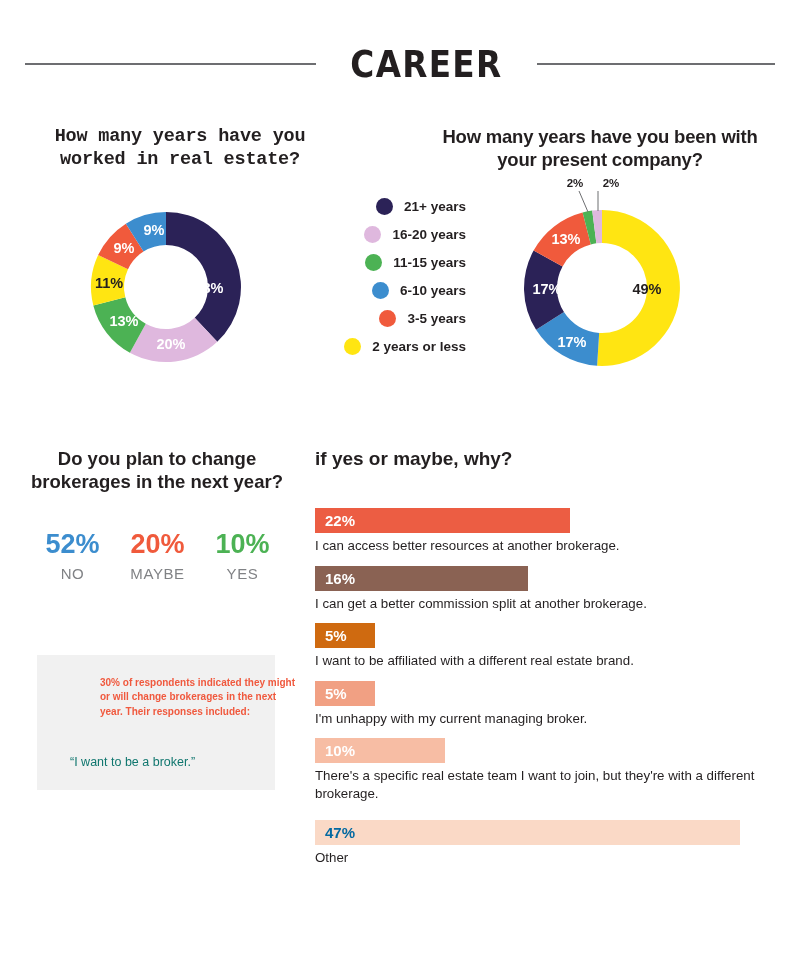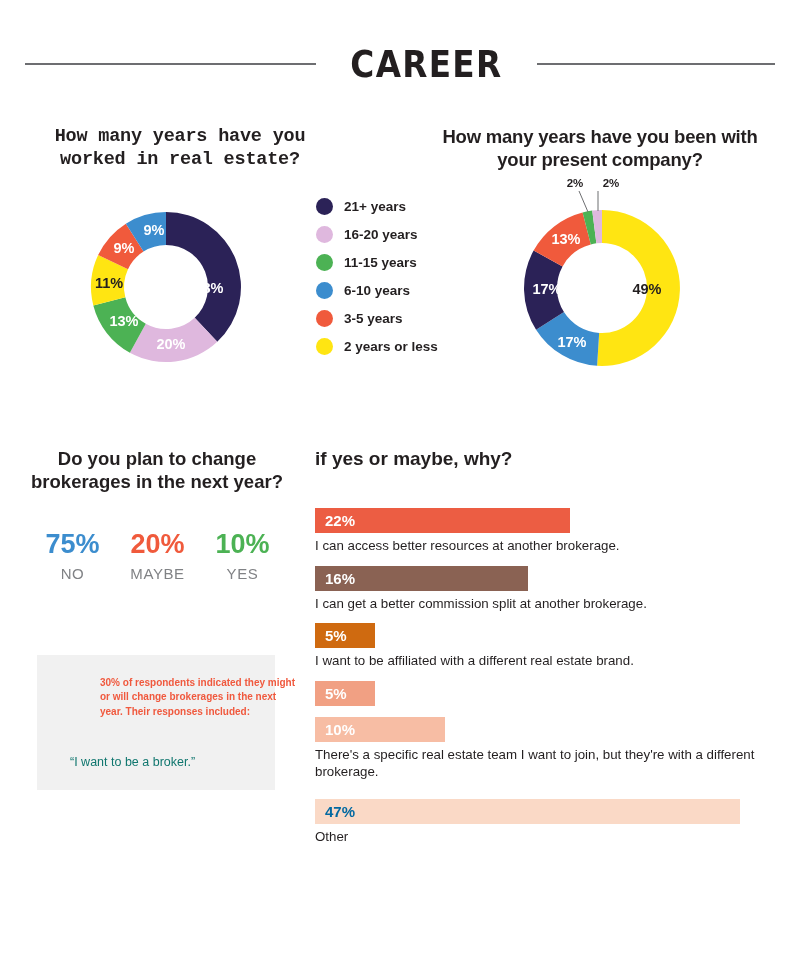--- a/index.html
+++ b/index.html
@@ -75,20 +75,21 @@
   
   #legend {
     position: absolute;
     left: 316px; top: 192px;
     width: 150px;
   }
   .legend-row {
     display: flex;
     align-items: center;
     height: 28px;
+    justify-content: flex-end;
   }
   .legend-dot {
     width: 17px; height: 17px;
     border-radius: 50%;
     flex: 0 0 auto;
     margin-right: 11px;
   }
   .legend-text {
     font-size: 13.5px;
     font-weight: bold;
@@ -275,21 +276,21 @@
       <text class="callout-label" x="-27" y="-101" text-anchor="middle">2%</text>
       <text class="callout-label" x="9" y="-101" text-anchor="middle">2%</text>
     </g>
   </svg>
 </div>
 
 <div id="plan-title">Do you plan to change brokerages in the next year?</div>
 
 <div id="plan-stats">
   <div class="stat">
-    <div class="stat-value" style="color:#3c8dce">75%</div>
+    <div class="stat-value" style="color:#3c8dce">52%</div>
     <div class="stat-label">NO</div>
   </div>
   <div class="stat">
     <div class="stat-value" style="color:#f05a3c">20%</div>
     <div class="stat-label">MAYBE</div>
   </div>
   <div class="stat">
     <div class="stat-value" style="color:#4cb254">10%</div>
     <div class="stat-label">YES</div>
   </div>
@@ -321,20 +322,21 @@
     <div class="bar" style="width:60px;background:#cf6a10">
       <span class="bar-value">5%</span>
     </div>
     <div class="bar-caption">I want to be affiliated with a different real estate brand.</div>
   </div>
 
   <div class="bar-item">
     <div class="bar" style="width:60px;background:#f1a083">
       <span class="bar-value">5%</span>
     </div>
+    <div class="bar-caption">I'm unhappy with my current managing broker.</div>
   </div>
 
   <div class="bar-item">
     <div class="bar" style="width:130px;background:#f7bda4">
       <span class="bar-value">10%</span>
     </div>
     <div class="bar-caption">There's a specific real estate team I want to join, but they're with a different brokerage.</div>
   </div>
 
   <div class="bar-item" style="margin-top:18px">

